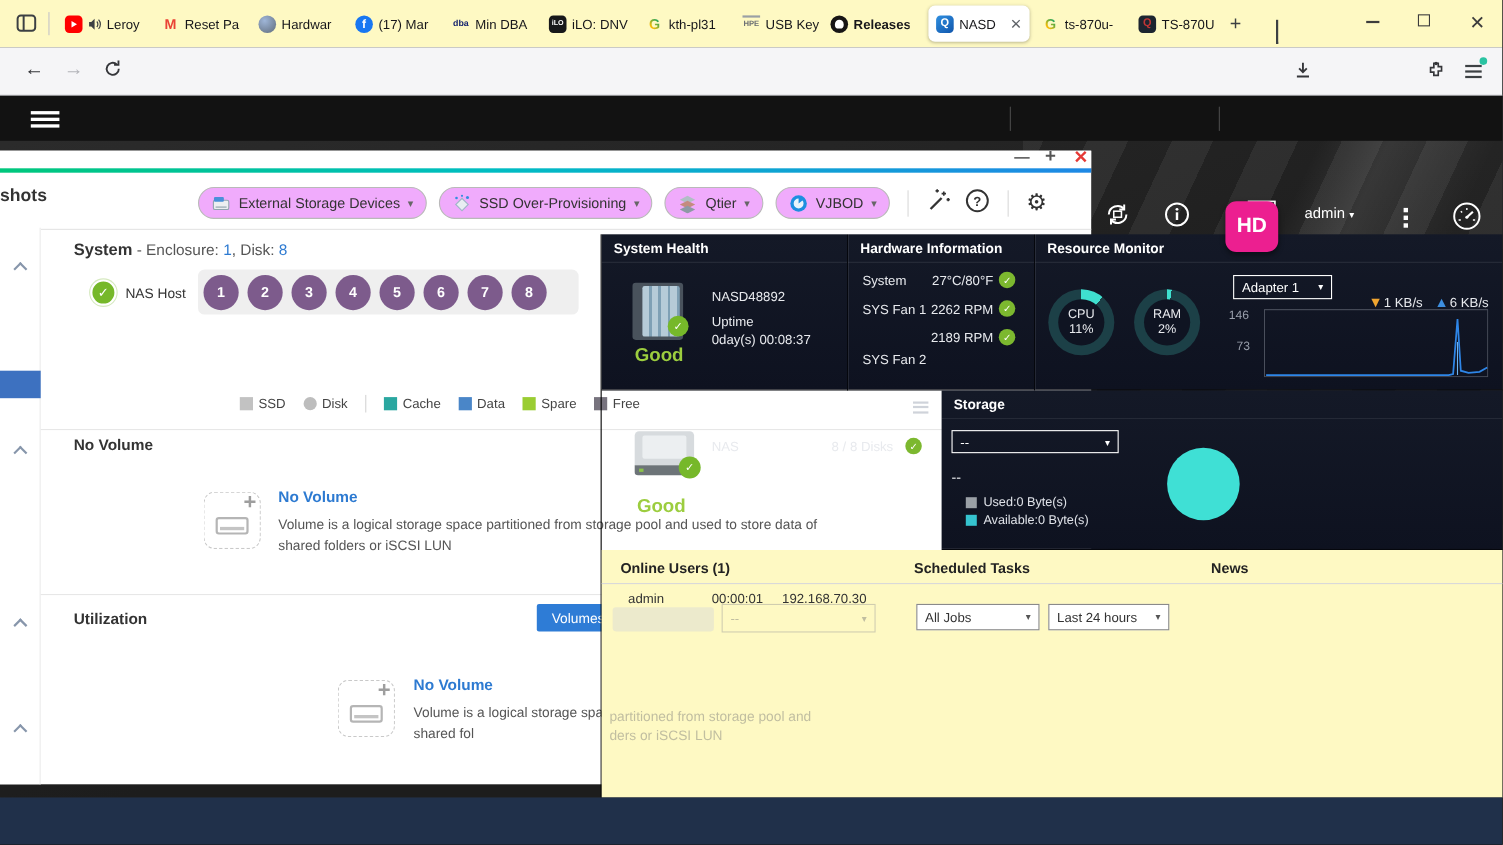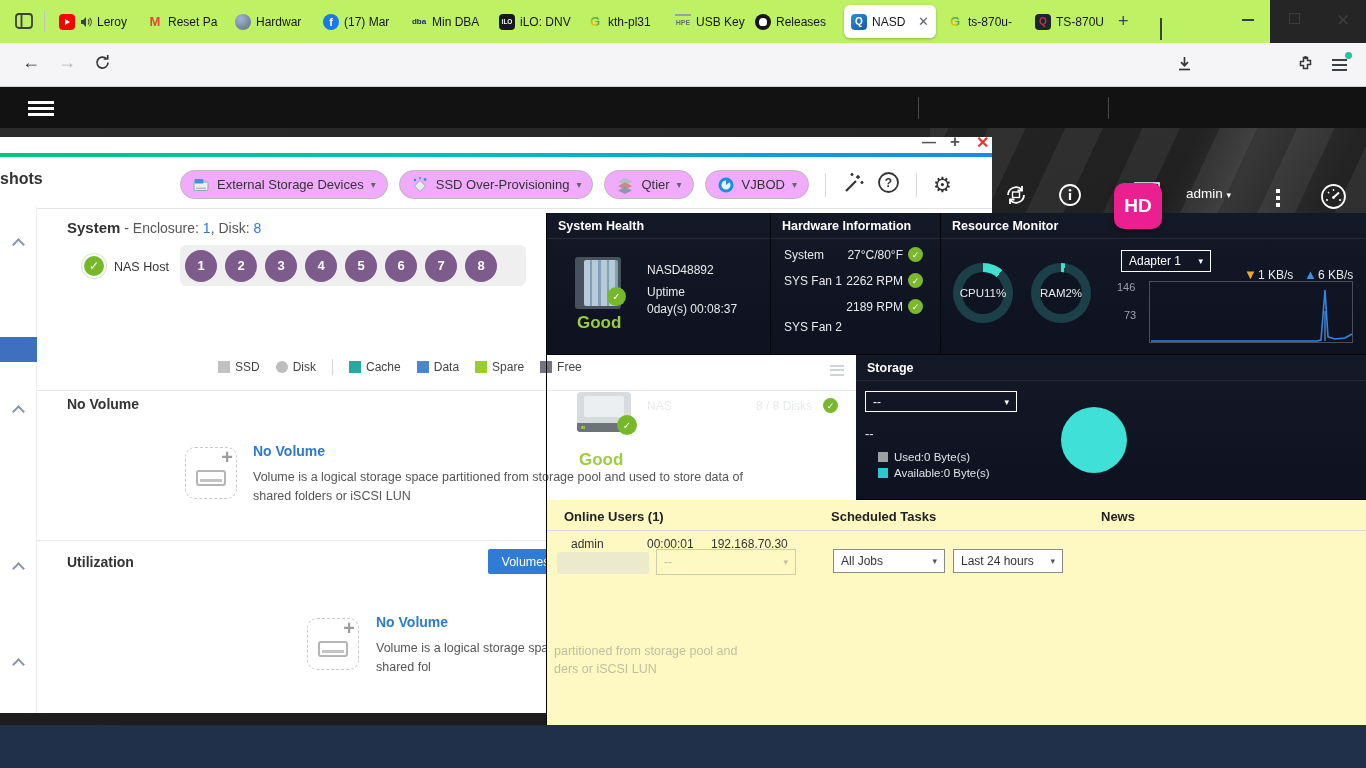--- a/index.html
+++ b/index.html
@@ -2,21 +2,21 @@
 <html><head>
 <meta charset="utf-8">
 <style>
   html,body{margin:0;padding:0;background:#000;}
   *{box-sizing:border-box;}
   .screen{position:relative;width:1366px;height:768px;overflow:hidden;
     font-family:"Liberation Sans",sans-serif;background:#252525;}
   .abs{position:absolute;}
 
   
-  .tabstrip{position:absolute;left:0;top:0;width:1270px;height:43px;background:#bef264;}
+  .tabstrip{position:absolute;left:0;top:0;width:1366px;height:43px;background:#fef9c3;}
   .vsep{position:absolute;top:11px;width:1px;height:21px;background:#c3c4c9;}
   .tab{position:absolute;top:5px;width:86px;height:33px;border-radius:6px;display:flex;
     align-items:center;gap:5px;padding:0 7px;font-size:12px;color:#16161a;overflow:hidden;}
   .tab.active{background:#fff;box-shadow:0 1px 3px rgba(0,0,0,.25);width:92px;}
   .tab .lbl{white-space:nowrap;overflow:hidden;flex:1 1 auto;}
   .fav{width:16px;height:16px;flex:none;border-radius:3px;display:inline-flex;
     align-items:center;justify-content:center;font-weight:800;font-size:9px;}
   .fav.youtube{background:#f00;border-radius:4px;}
   .fav.youtube i{display:block;width:0;height:0;border-left:5px solid #fff;border-top:3px solid transparent;border-bottom:3px solid transparent;}
   .fav.gmail{color:#ea4335;font-size:13px;}
@@ -123,21 +123,21 @@
     color:#fff;font-size:10px;display:flex;align-items:center;justify-content:center;}
   .hddico{position:absolute;width:54px;height:40px;}
   .hddico .t{position:absolute;left:0;top:0;width:54px;height:31px;background:#d7dbde;border-radius:4px 4px 0 0;}
   .hddico .t i{position:absolute;left:7px;top:4px;width:40px;height:21px;background:#eceff1;border-radius:2px;}
   .hddico .b{position:absolute;left:0;bottom:0;width:54px;height:9px;background:#6d7478;border-radius:0 0 3px 3px;}
   .hddico .b i{position:absolute;left:4px;top:3px;width:4px;height:3px;background:#8bc34a;}
   .hddico .bd{position:absolute;right:-6px;bottom:-3px;width:20px;height:20px;border-radius:50%;background:#76b82a;
     color:#fff;font-size:10px;display:flex;align-items:center;justify-content:center;}
   .donut{position:absolute;width:60px;height:60px;border-radius:50%;}
   .donut .in{position:absolute;left:9px;top:9px;width:42px;height:42px;border-radius:50%;background:#0f1422;
-    display:flex;flex-direction:row;align-items:center;justify-content:center;color:#e8eaee;font-size:11.5px;line-height:1.25;}
+    display:flex;flex-direction:column;align-items:center;justify-content:center;color:#e8eaee;font-size:11.5px;line-height:1.25;}
   .dselect{position:absolute;border:1px solid #fff;color:#fff;font-size:12px;display:flex;align-items:center;
     padding:0 7px;background:transparent;}
   .dselect .car{margin-left:auto;font-size:9px;}
   .listico i{display:block;width:14px;height:2px;background:#cfd3da;margin:2.5px 0;}
   .dlg{position:absolute;color:#dfe2e8;font-size:11.5px;display:flex;align-items:center;gap:6px;margin-left:13px;}
   .dlight{position:absolute;left:0;top:287px;width:820px;height:225px;background:#fef9c3;}
   .lhdr{position:absolute;top:9px;font-size:13px;font-weight:700;color:#222;}
   .ldiv{position:absolute;left:0;top:30px;width:820px;height:1px;background:#d9d9d9;}
   .ltxt{position:absolute;color:#333;font-size:12px;}
   .lselect{position:absolute;height:24px;border:1px solid #8a8a8a;background:#fff;color:#333;font-size:12px;
@@ -200,21 +200,21 @@
       <span class="lbl">iLO: DNV</span>
     </div>
     <div class="tab" style="left:580px;">
       <span class="fav google">G</span>
       <span class="lbl">kth-pl31</span>
     </div>
     <div class="tab" style="left:668px;">
       <span class="fav hpe">HPE</span>
       <span class="lbl">USB Key</span>
     </div>
-    <div class="tab" style="left:748px;">
+    <div class="tab" style="left:748px;font-weight:bold;">
       <span class="fav github">
           <i></i>
         </span>
       <span class="lbl">Releases</span>
     </div>
     <div class="tab active" style="left:844px;">
       <span class="fav qnap">Q</span>
       <span class="lbl">NASD</span>
       <span class="tabclose">✕</span>
     </div>

